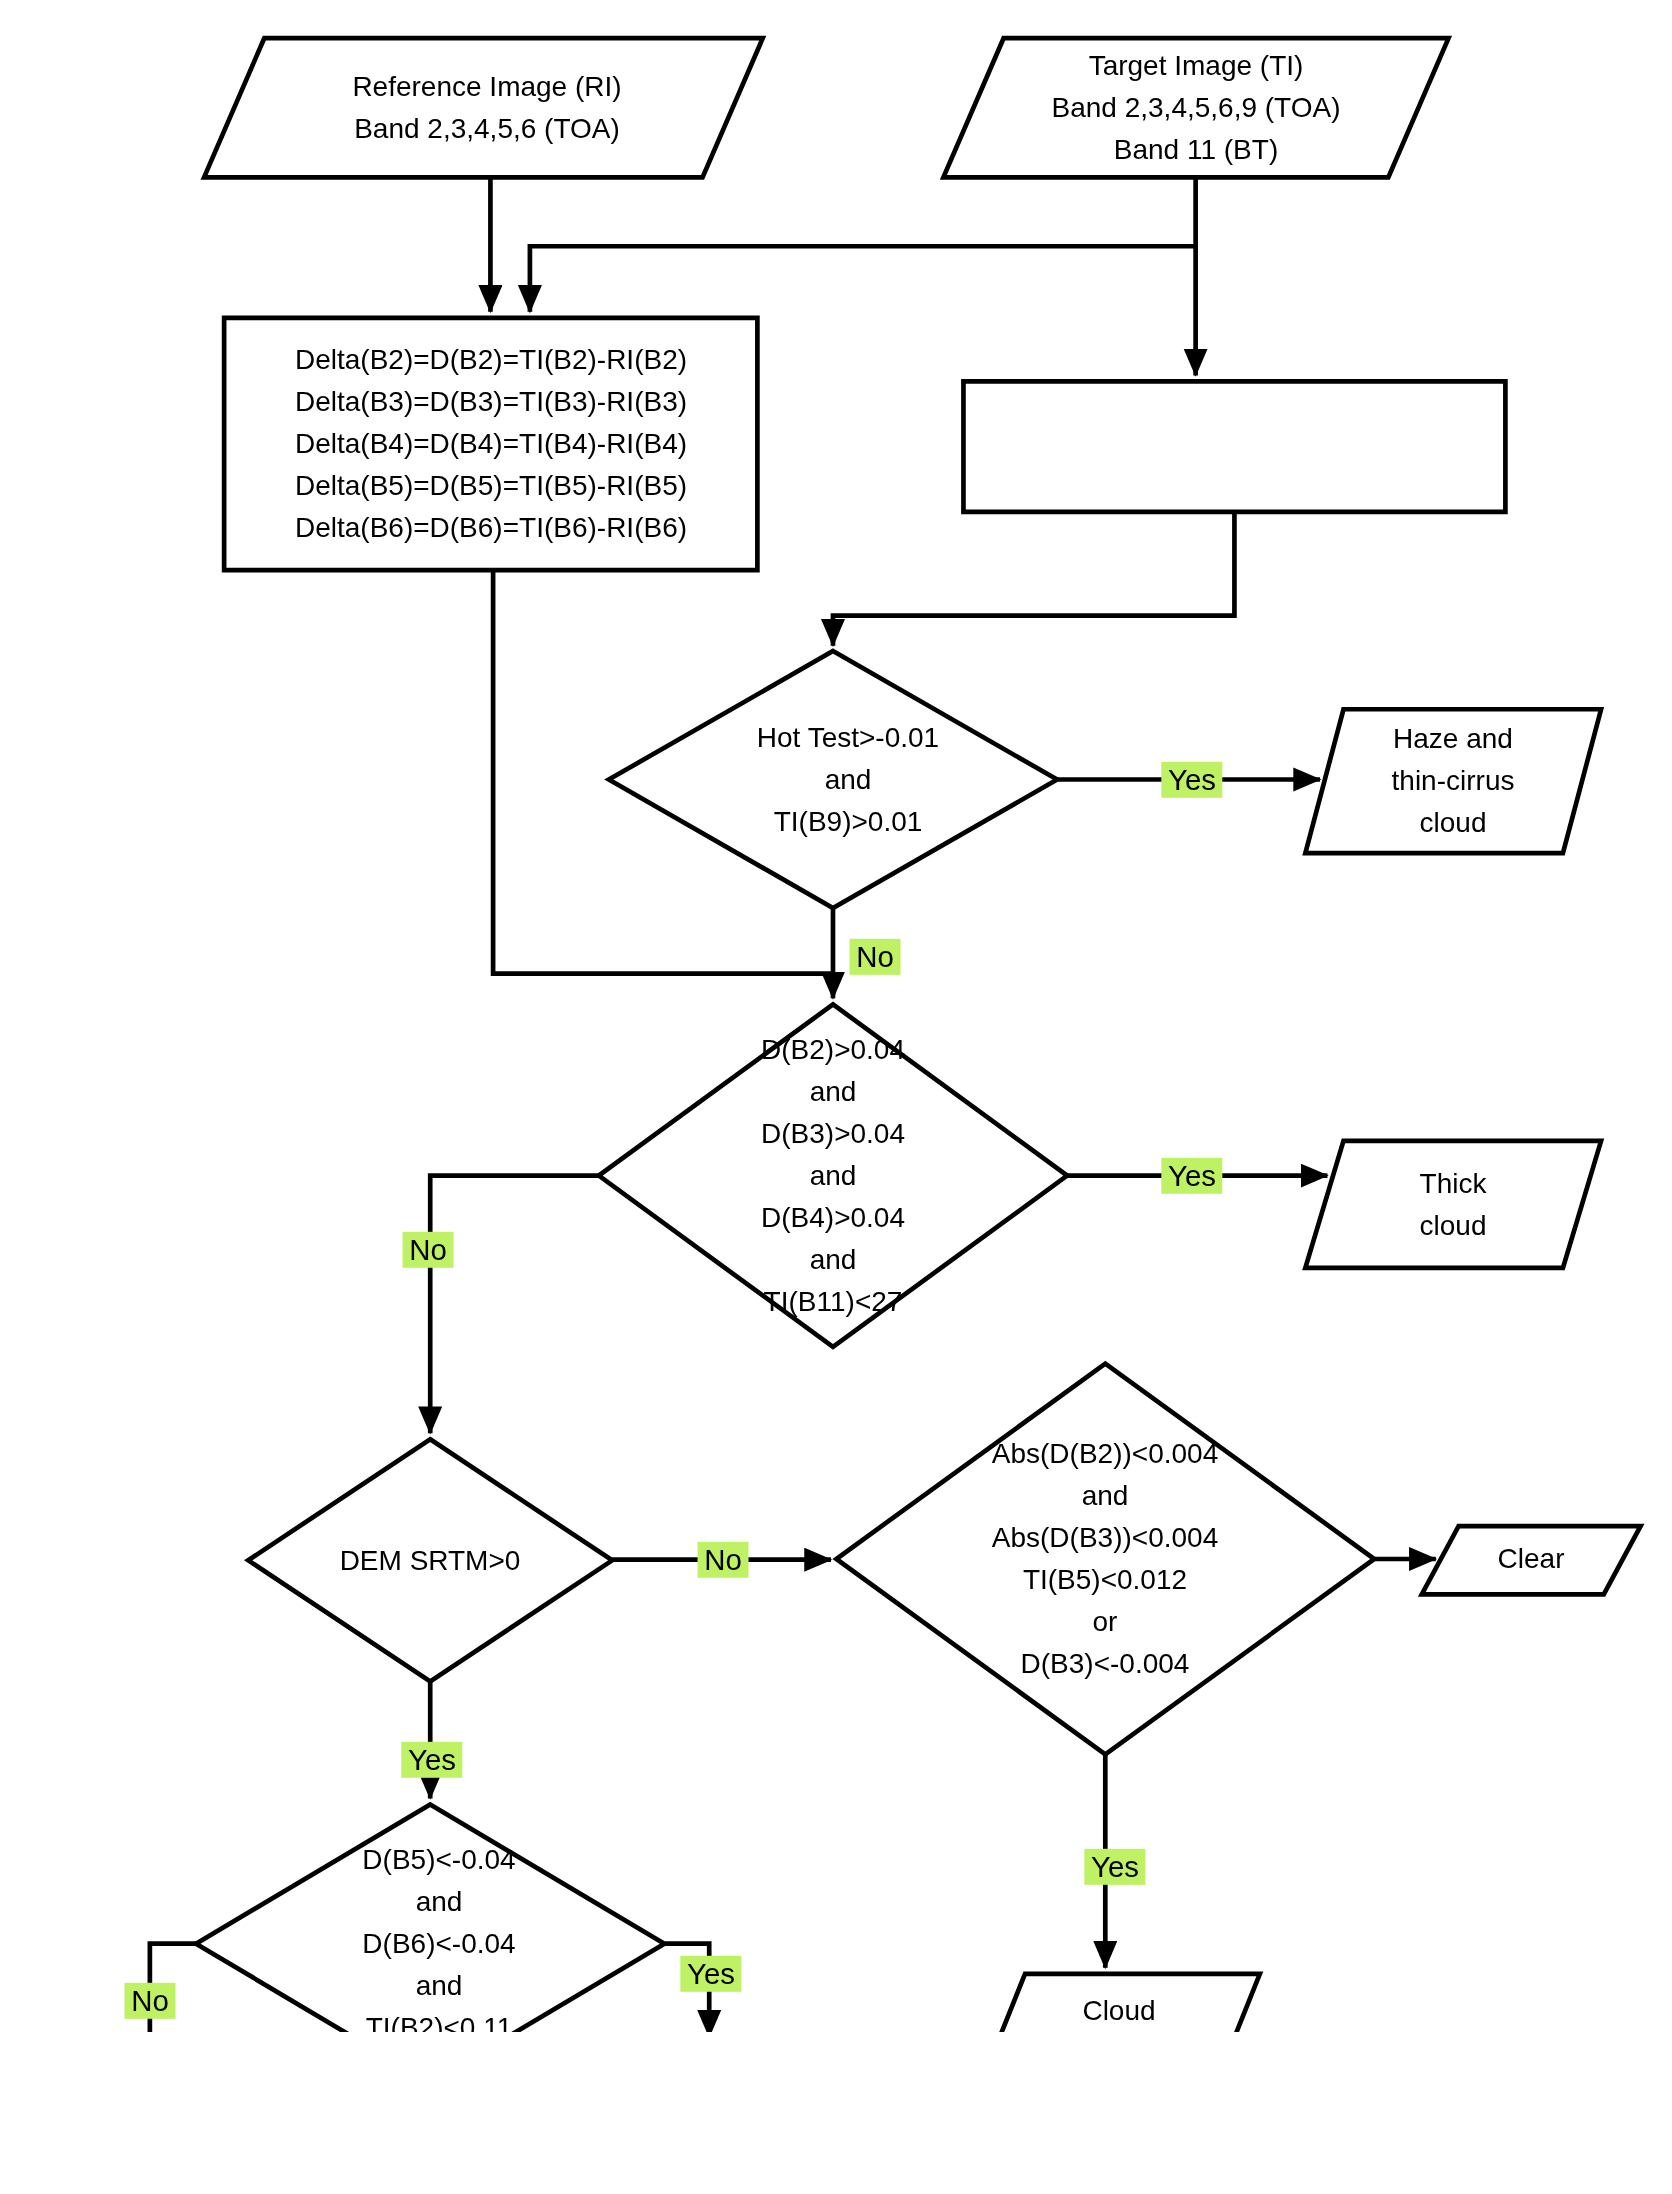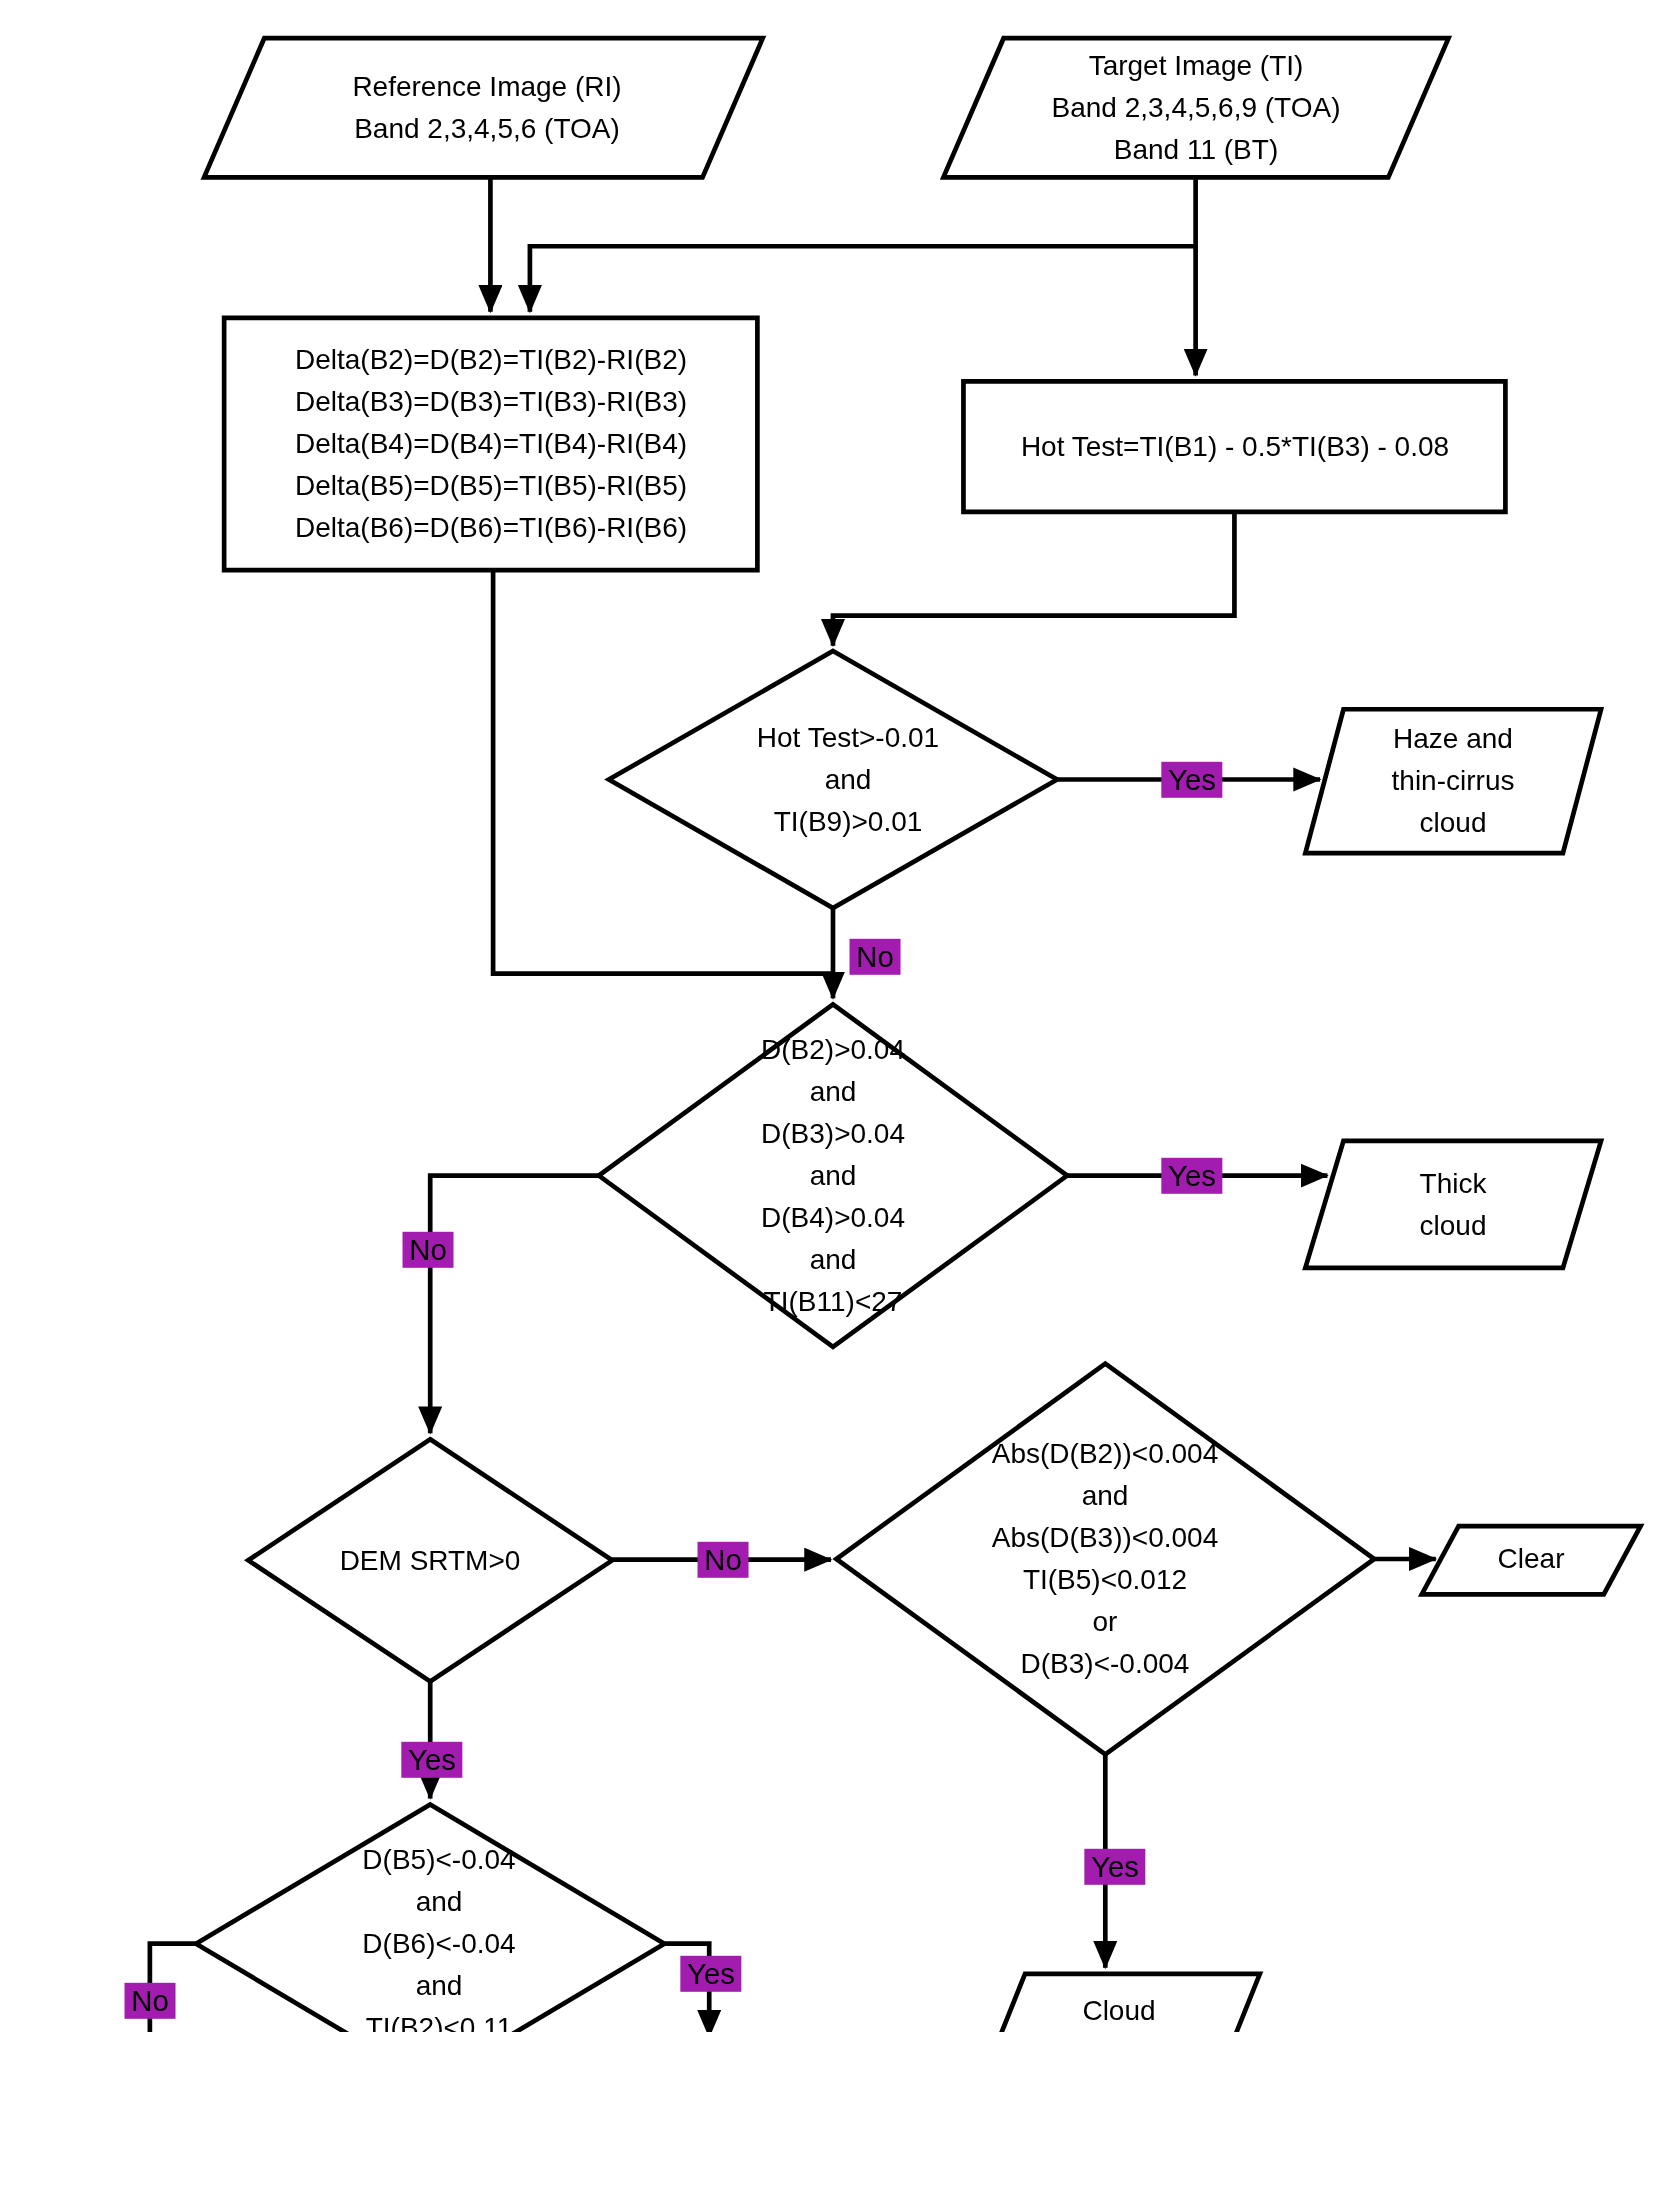--- a/index.html
+++ b/index.html
@@ -37,21 +37,21 @@
     position: absolute;
     transform: translate(-50%, -50%);
     font-size: 28px;
     line-height: 1.5;
     text-align: center;
     white-space: pre-line;
   }
   .edge-lbl {
     font-size: 29.4px;
     line-height: 1.15;
-    background: #a21caf;
+    background: #bef264;
     padding: 1.3px 6.7px;
     white-space: nowrap;
   }
 </style>
 </head>
 <body>
 
 <div id="canvas">
 
   <svg id="flow-svg" viewBox="0 0 2499 3279">
@@ -97,21 +97,20 @@
   <div class="lbl" style="left:487px; top:108px;">Reference Image (RI)
 Band 2,3,4,5,6 (TOA)</div>
   <div class="lbl" style="left:1196px; top:108px;">Target Image (TI)
 Band 2,3,4,5,6,9 (TOA)
 Band 11 (BT)</div>
   <div class="lbl" style="left:491px; top:444px;">Delta(B2)=D(B2)=TI(B2)-RI(B2)
 Delta(B3)=D(B3)=TI(B3)-RI(B3)
 Delta(B4)=D(B4)=TI(B4)-RI(B4)
 Delta(B5)=D(B5)=TI(B5)-RI(B5)
 Delta(B6)=D(B6)=TI(B6)-RI(B6)</div>
-  <div class="lbl" style="left:1235px; top:447px;">Hot Test=TI(B1) - 0.5*TI(B3) - 0.08</div>
   <div class="lbl" style="left:833px; top:780px;margin-left:15px;">Hot Test&gt;-0.01
 and
 TI(B9)&gt;0.01</div>
   <div class="lbl" style="left:1453px; top:781px;">Haze and
 thin-cirrus
 cloud</div>
   <div class="lbl" style="left:833px; top:1176px;">D(B2)&gt;0.04
 and
 D(B3)&gt;0.04
 and

